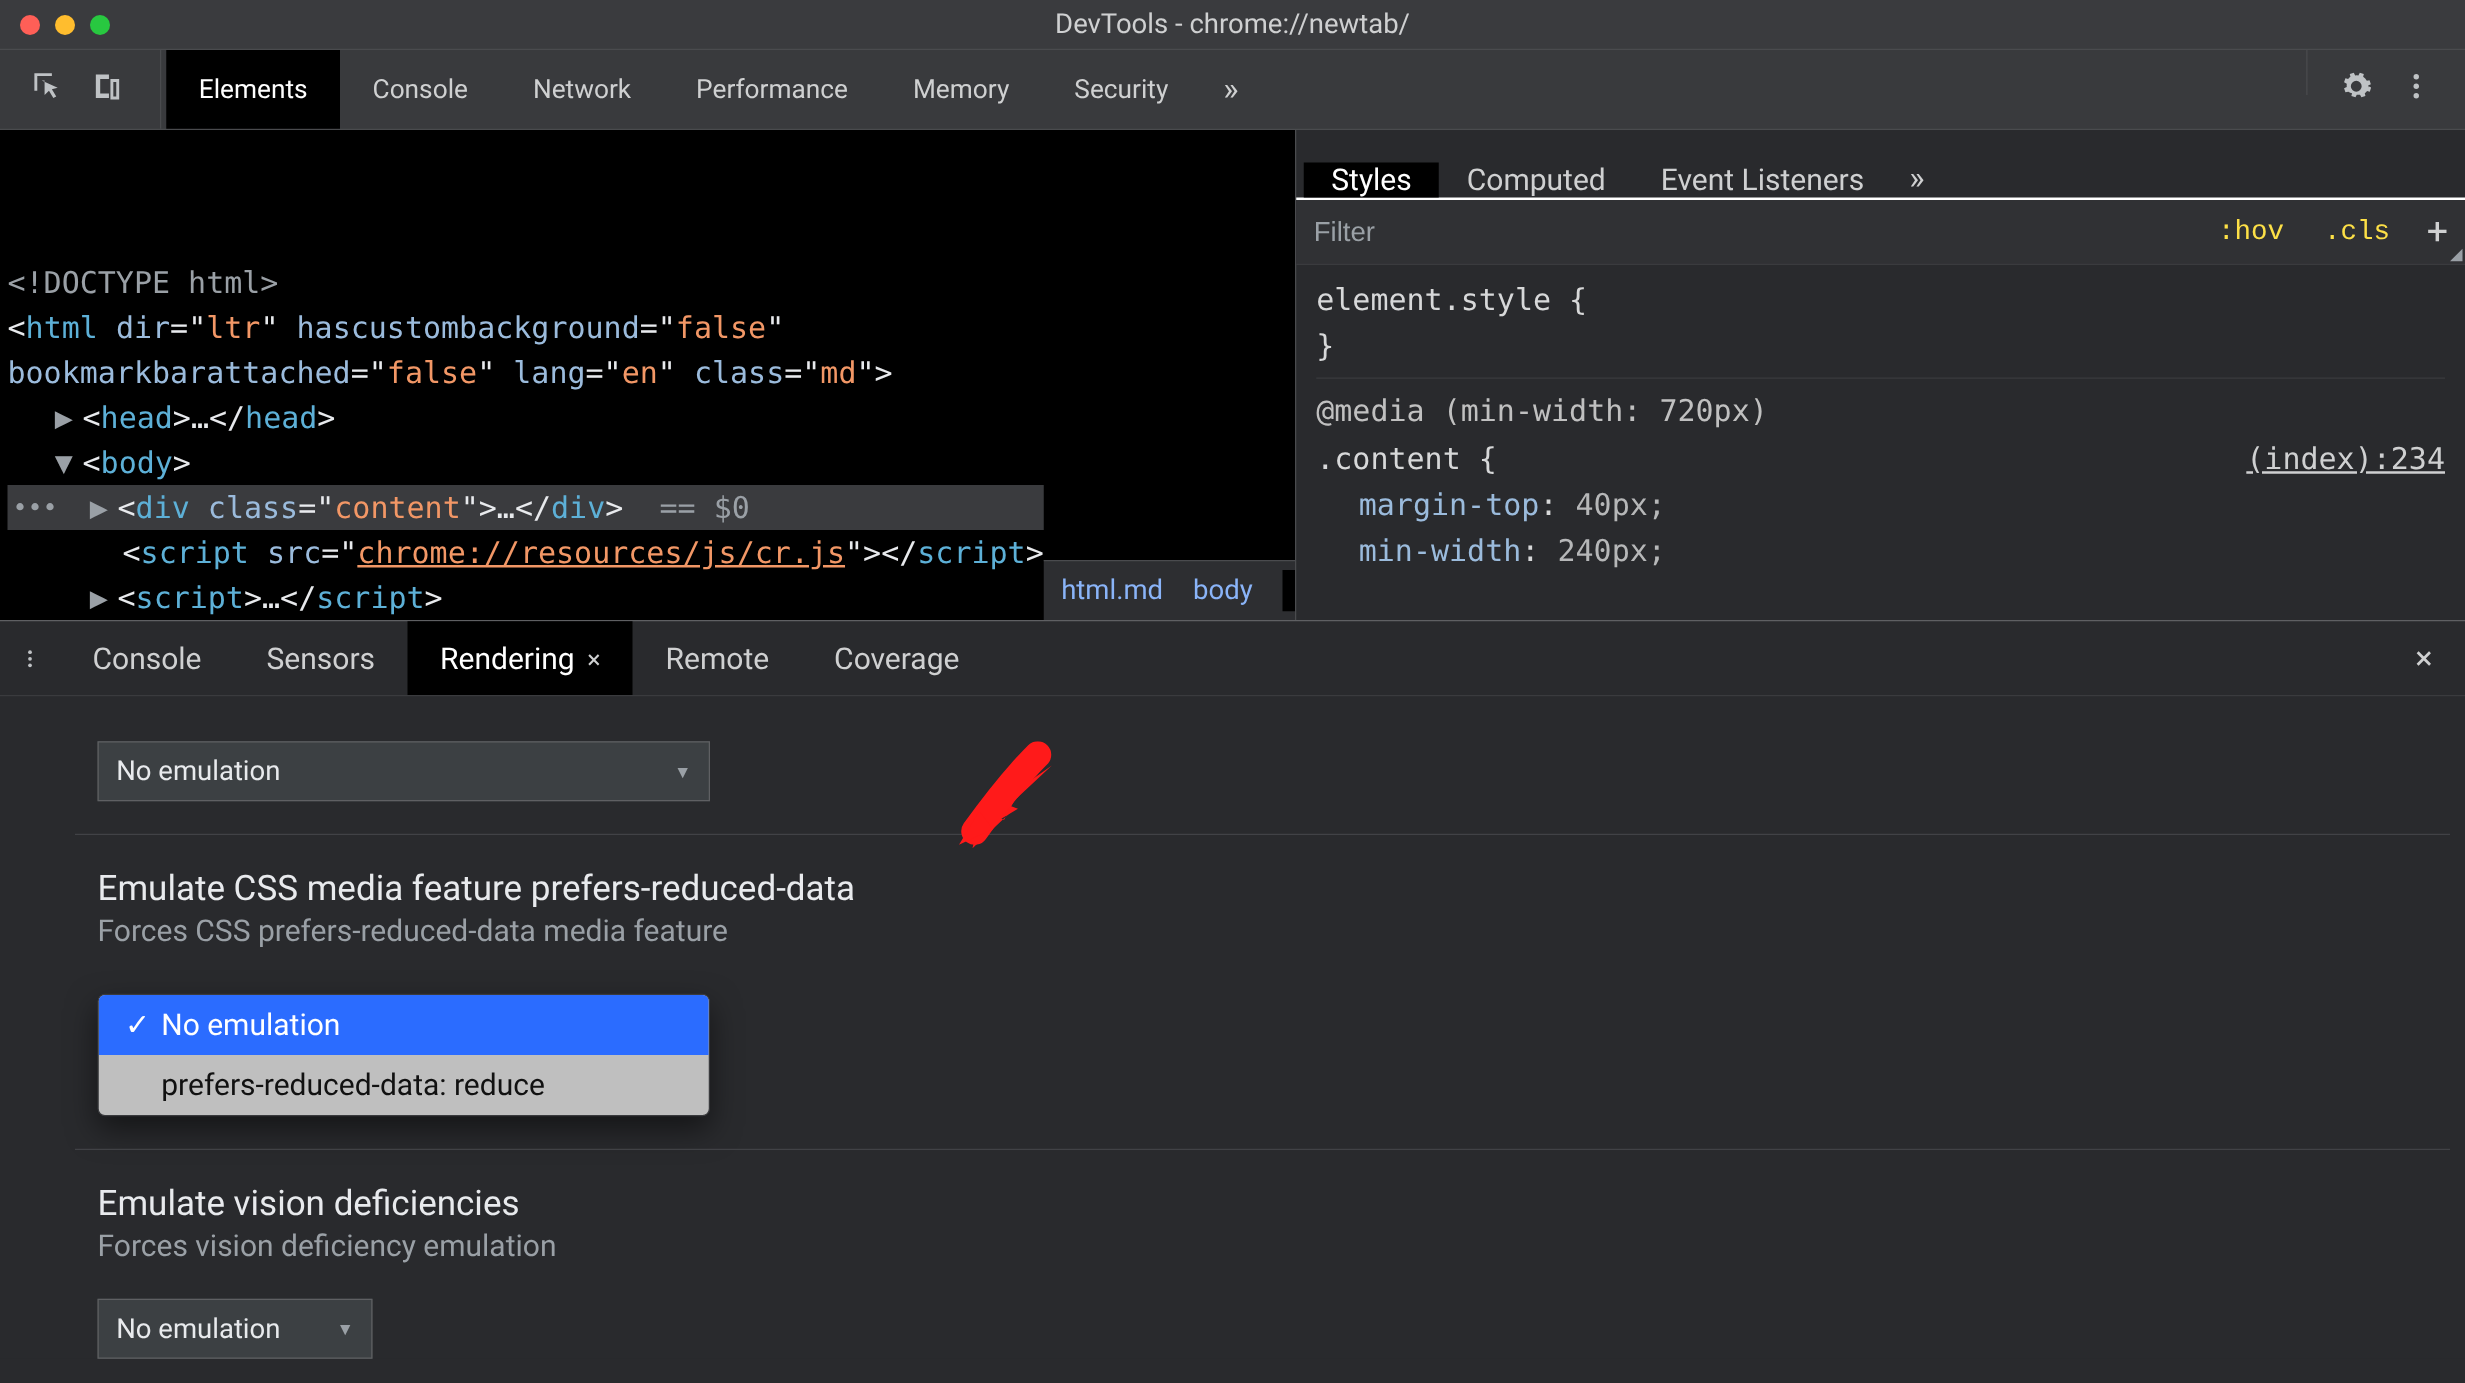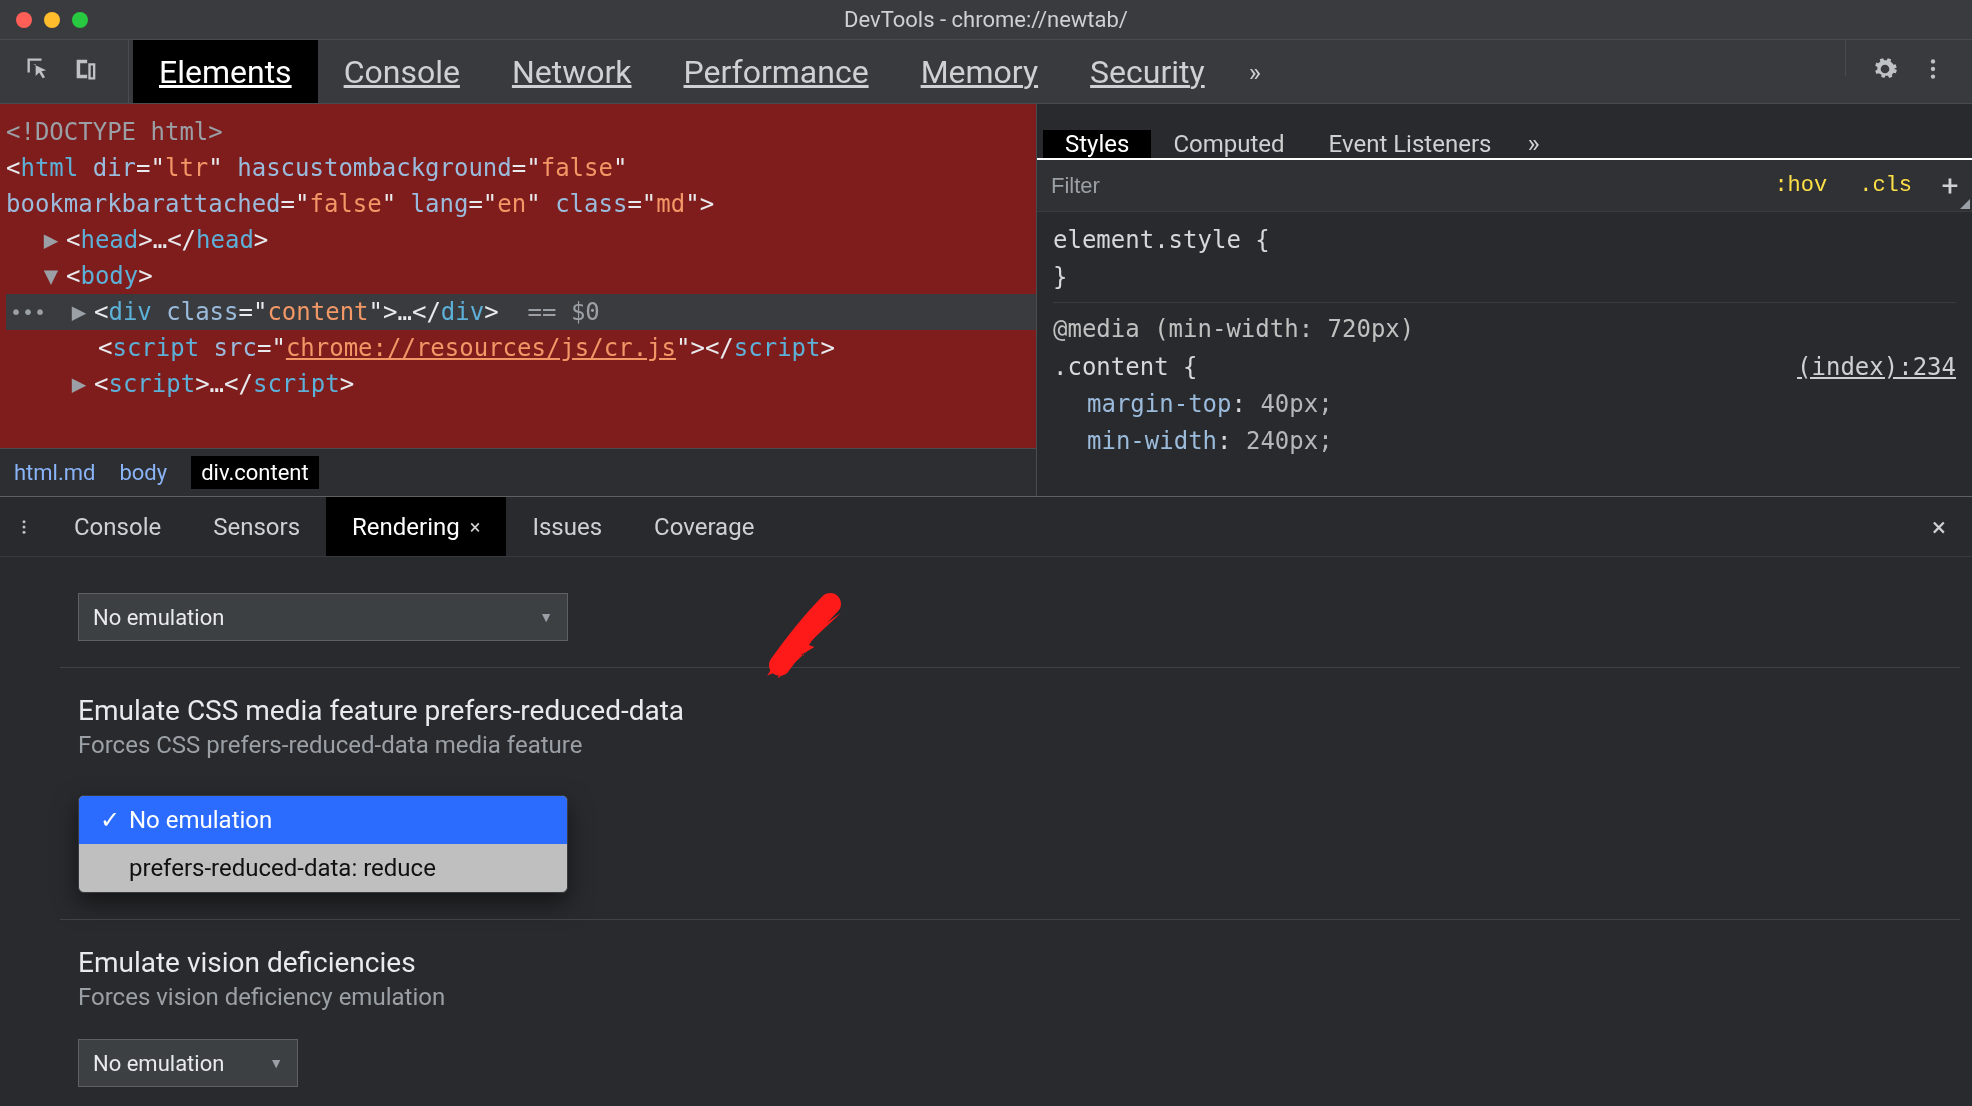--- a/index.html
+++ b/index.html
@@ -44,39 +44,39 @@
   }
   .tool-icons {
     display: flex; align-items: center; gap: 20px;
     padding: 0 24px 0 24px;
   }
   .tool-icons svg { width: 28px; height: 28px; fill: #bfc2c5; }
   .vsep { width: 1px; align-self: stretch; background: #4a4b4e; margin: 0 4px; }
   .tabrow { display: flex; align-items: stretch; }
   .tab {
     padding: 0 26px; display: flex; align-items: center;
-    color: #cfd0d1; font-size: 32px; cursor: pointer; text-decoration: underline;
+    color: #cfd0d1; font-size: 21px; cursor: pointer;
   }
   .tab.active { background: #000; color: #fff; }
   .tabs-more {
     display: flex; align-items: center; padding: 0 18px;
   }
   .right-icons {
     margin-left: auto; display: flex; align-items: center; gap: 22px; padding-right: 26px;
   }
   .right-icons svg { width: 26px; height: 26px; fill: #bfc2c5; }
   
   .content-row {
     display: flex;
     height: 392px;
   }
   .elements-pane {
     width: 1036px;
-    background: #7f1d1d;
-    display: flex; flex-direction: column;
+    background: #000000;
+    display: flex; flex-direction: row; align-items: flex-end;
   }
   .dom {
     flex: 1 1 auto;
     padding: 10px 0 0 6px;
     font-size: 24px; line-height: 1.5;
   }
   .dom .row { display: flex; align-items: center; height: 36px; white-space: pre; }
   .dom .ind1 { padding-left: 36px; }
   .dom .ind2 { padding-left: 64px; }
   .dom .ind3 { padding-left: 92px; }
@@ -328,21 +328,21 @@
           <circle cx="12" cy="12" r="2"></circle>
           <circle cx="12" cy="19" r="2"></circle>
         </svg>
     </div>
     <div class="dtab">Console</div>
     <div class="dtab">Sensors</div>
     <div class="dtab active">
       <span>Rendering</span>
       <span class="xclose">×</span>
     </div>
-    <div class="dtab">Issues</div>
+    <div class="dtab">Remote</div>
     <div class="dtab">Coverage</div>
     <div class="dclose">×</div>
   </div>
 
   <div class="rendering-body">
     <div class="selectbox">
       <span>No emulation</span>
       <span class="chev">▼</span>
     </div>
 

